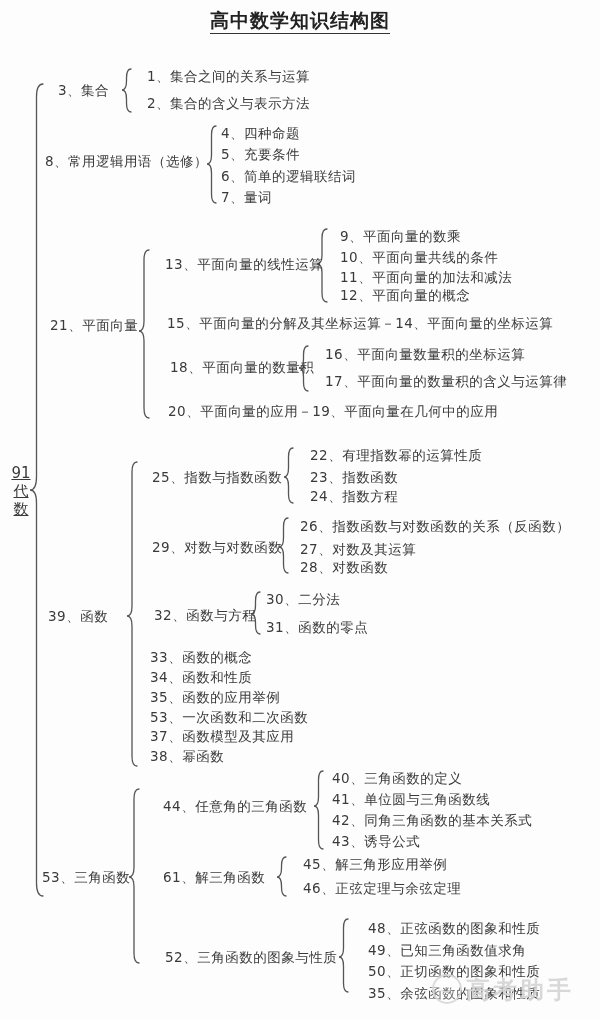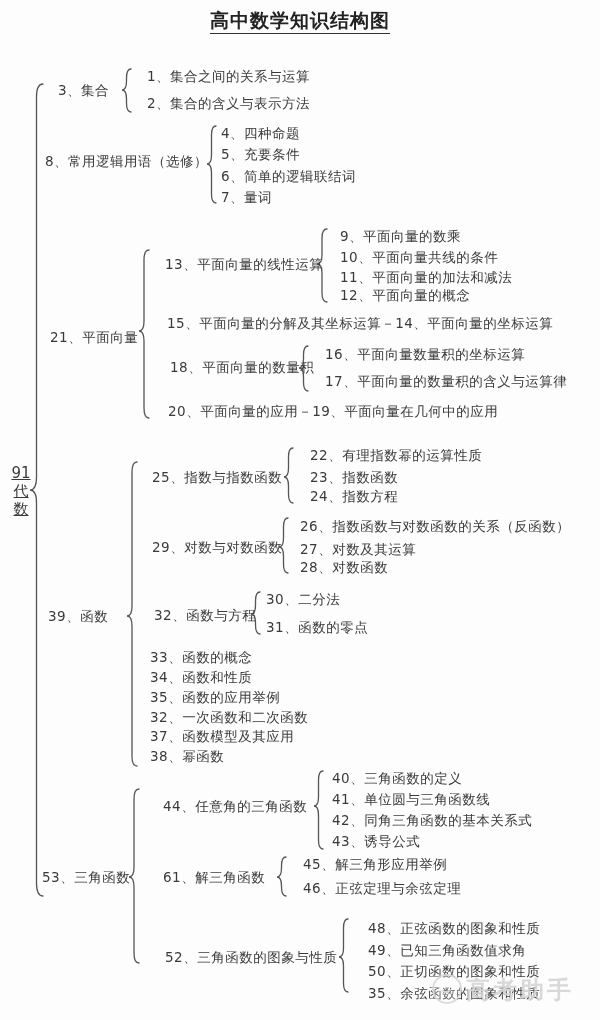--- a/index.html
+++ b/index.html
@@ -73,21 +73,21 @@
   <span class="node" style="left:58px;top:82px">3、集合</span>
   <span class="node" style="left:147px;top:68px">1、集合之间的关系与运算</span>
   <span class="node" style="left:147px;top:95px">2、集合的含义与表示方法</span>
 
   <span class="node" style="left:45px;top:153px">8、常用逻辑用语（选修）</span>
   <span class="node" style="left:221px;top:125px">4、四种命题</span>
   <span class="node" style="left:221px;top:146px">5、充要条件</span>
   <span class="node" style="left:221px;top:168px">6、简单的逻辑联结词</span>
   <span class="node" style="left:221px;top:189px">7、量词</span>
 
-  <span class="node" style="left:50px;top:329px">21、平面向量</span>
+  <span class="node" style="left:50px;top:317px">21、平面向量</span>
   <span class="node" style="left:165px;top:256px">13、平面向量的线性运算</span>
   <span class="node" style="left:340px;top:228px">9、平面向量的数乘</span>
   <span class="node" style="left:340px;top:249px">10、平面向量共线的条件</span>
   <span class="node" style="left:340px;top:269px">11、平面向量的加法和减法</span>
   <span class="node" style="left:340px;top:287px">12、平面向量的概念</span>
   <span class="node" style="left:167px;top:315px">15、平面向量的分解及其坐标运算－14、平面向量的坐标运算</span>
   <span class="node" style="left:170px;top:359px">18、平面向量的数量积</span>
   <span class="node" style="left:325px;top:346px">16、平面向量数量积的坐标运算</span>
   <span class="node" style="left:325px;top:373px">17、平面向量的数量积的含义与运算律</span>
   <span class="node" style="left:168px;top:403px">20、平面向量的应用－19、平面向量在几何中的应用</span>
@@ -100,21 +100,21 @@
   <span class="node" style="left:152px;top:539px">29、对数与对数函数</span>
   <span class="node" style="left:300px;top:518px">26、指数函数与对数函数的关系（反函数）</span>
   <span class="node" style="left:300px;top:541px">27、对数及其运算</span>
   <span class="node" style="left:300px;top:559px">28、对数函数</span>
   <span class="node" style="left:154px;top:607px">32、函数与方程</span>
   <span class="node" style="left:266px;top:591px">30、二分法</span>
   <span class="node" style="left:266px;top:619px">31、函数的零点</span>
   <span class="node" style="left:150px;top:649px">33、函数的概念</span>
   <span class="node" style="left:150px;top:669px">34、函数和性质</span>
   <span class="node" style="left:150px;top:689px">35、函数的应用举例</span>
-  <span class="node" style="left:150px;top:709px">32、一次函数和二次函数</span>
+  <span class="node" style="left:150px;top:709px">53、一次函数和二次函数</span>
   <span class="node" style="left:150px;top:728px">37、函数模型及其应用</span>
   <span class="node" style="left:150px;top:748px">38、幂函数</span>
 
   <span class="node" style="left:42px;top:869px">53、三角函数</span>
   <span class="node" style="left:163px;top:798px">44、任意角的三角函数</span>
   <span class="node" style="left:332px;top:770px">40、三角函数的定义</span>
   <span class="node" style="left:332px;top:791px">41、单位圆与三角函数线</span>
   <span class="node" style="left:332px;top:812px">42、同角三角函数的基本关系式</span>
   <span class="node" style="left:332px;top:833px">43、诱导公式</span>
   <span class="node" style="left:163px;top:869px">61、解三角函数</span>

